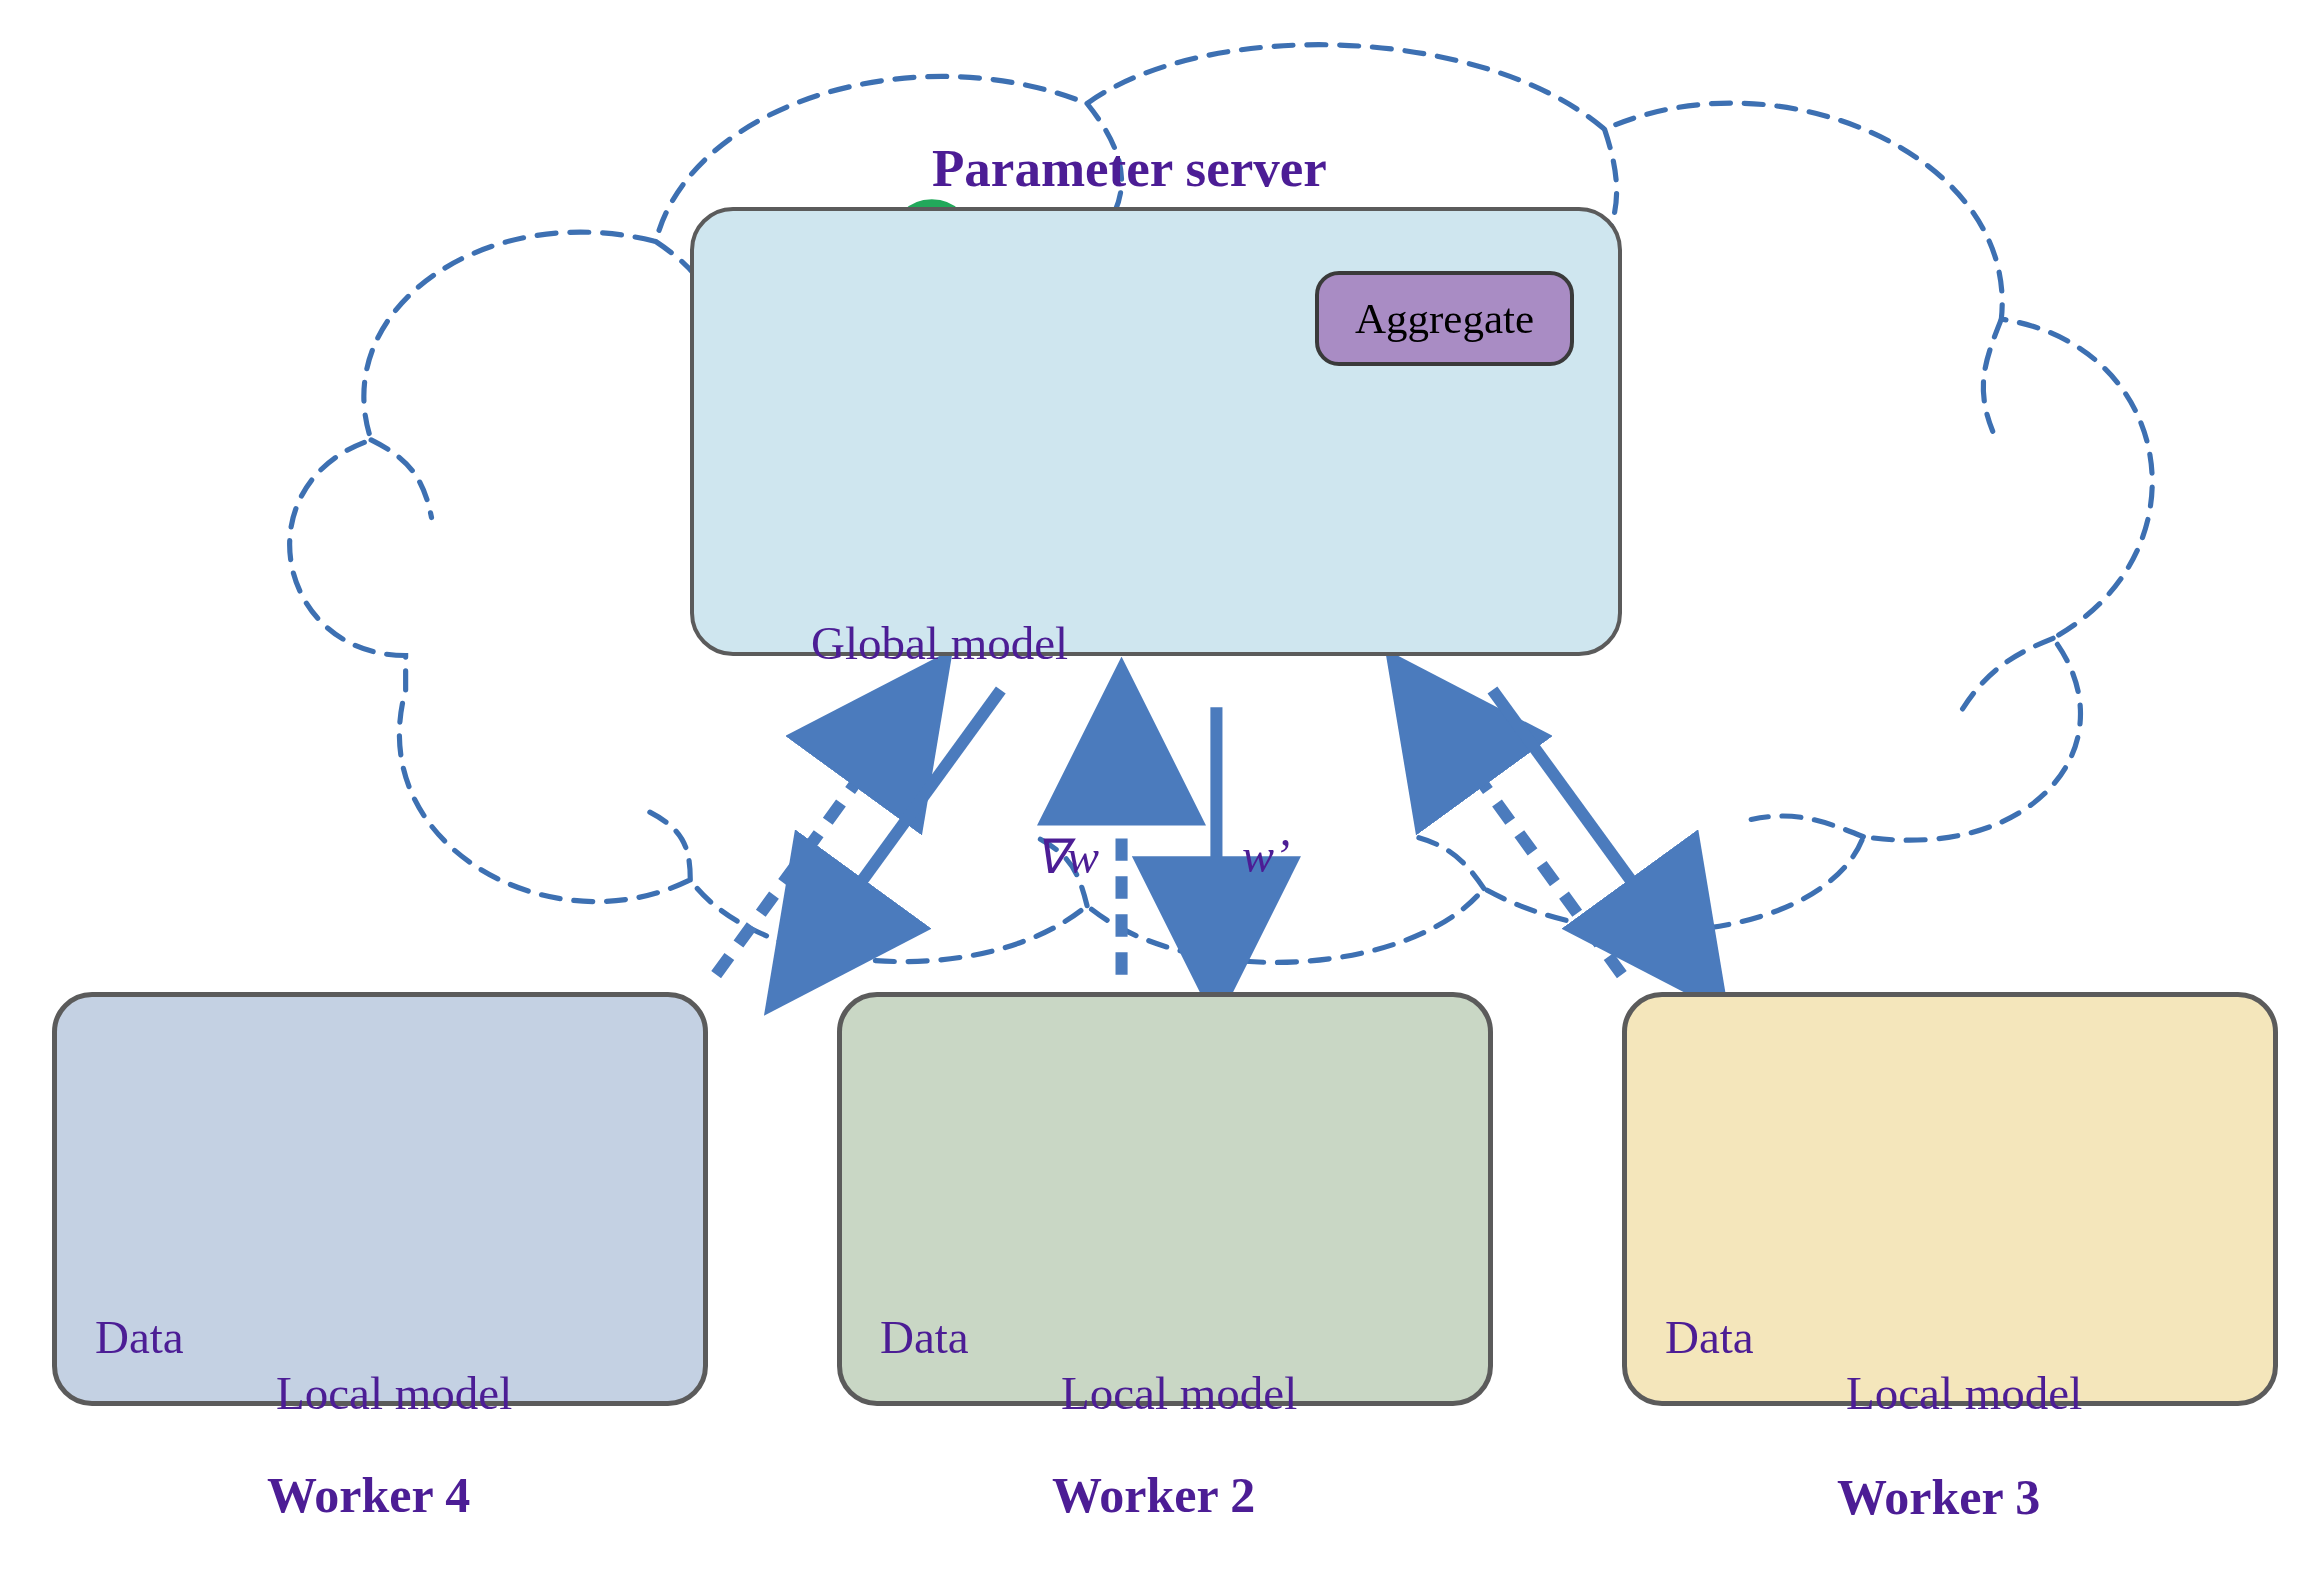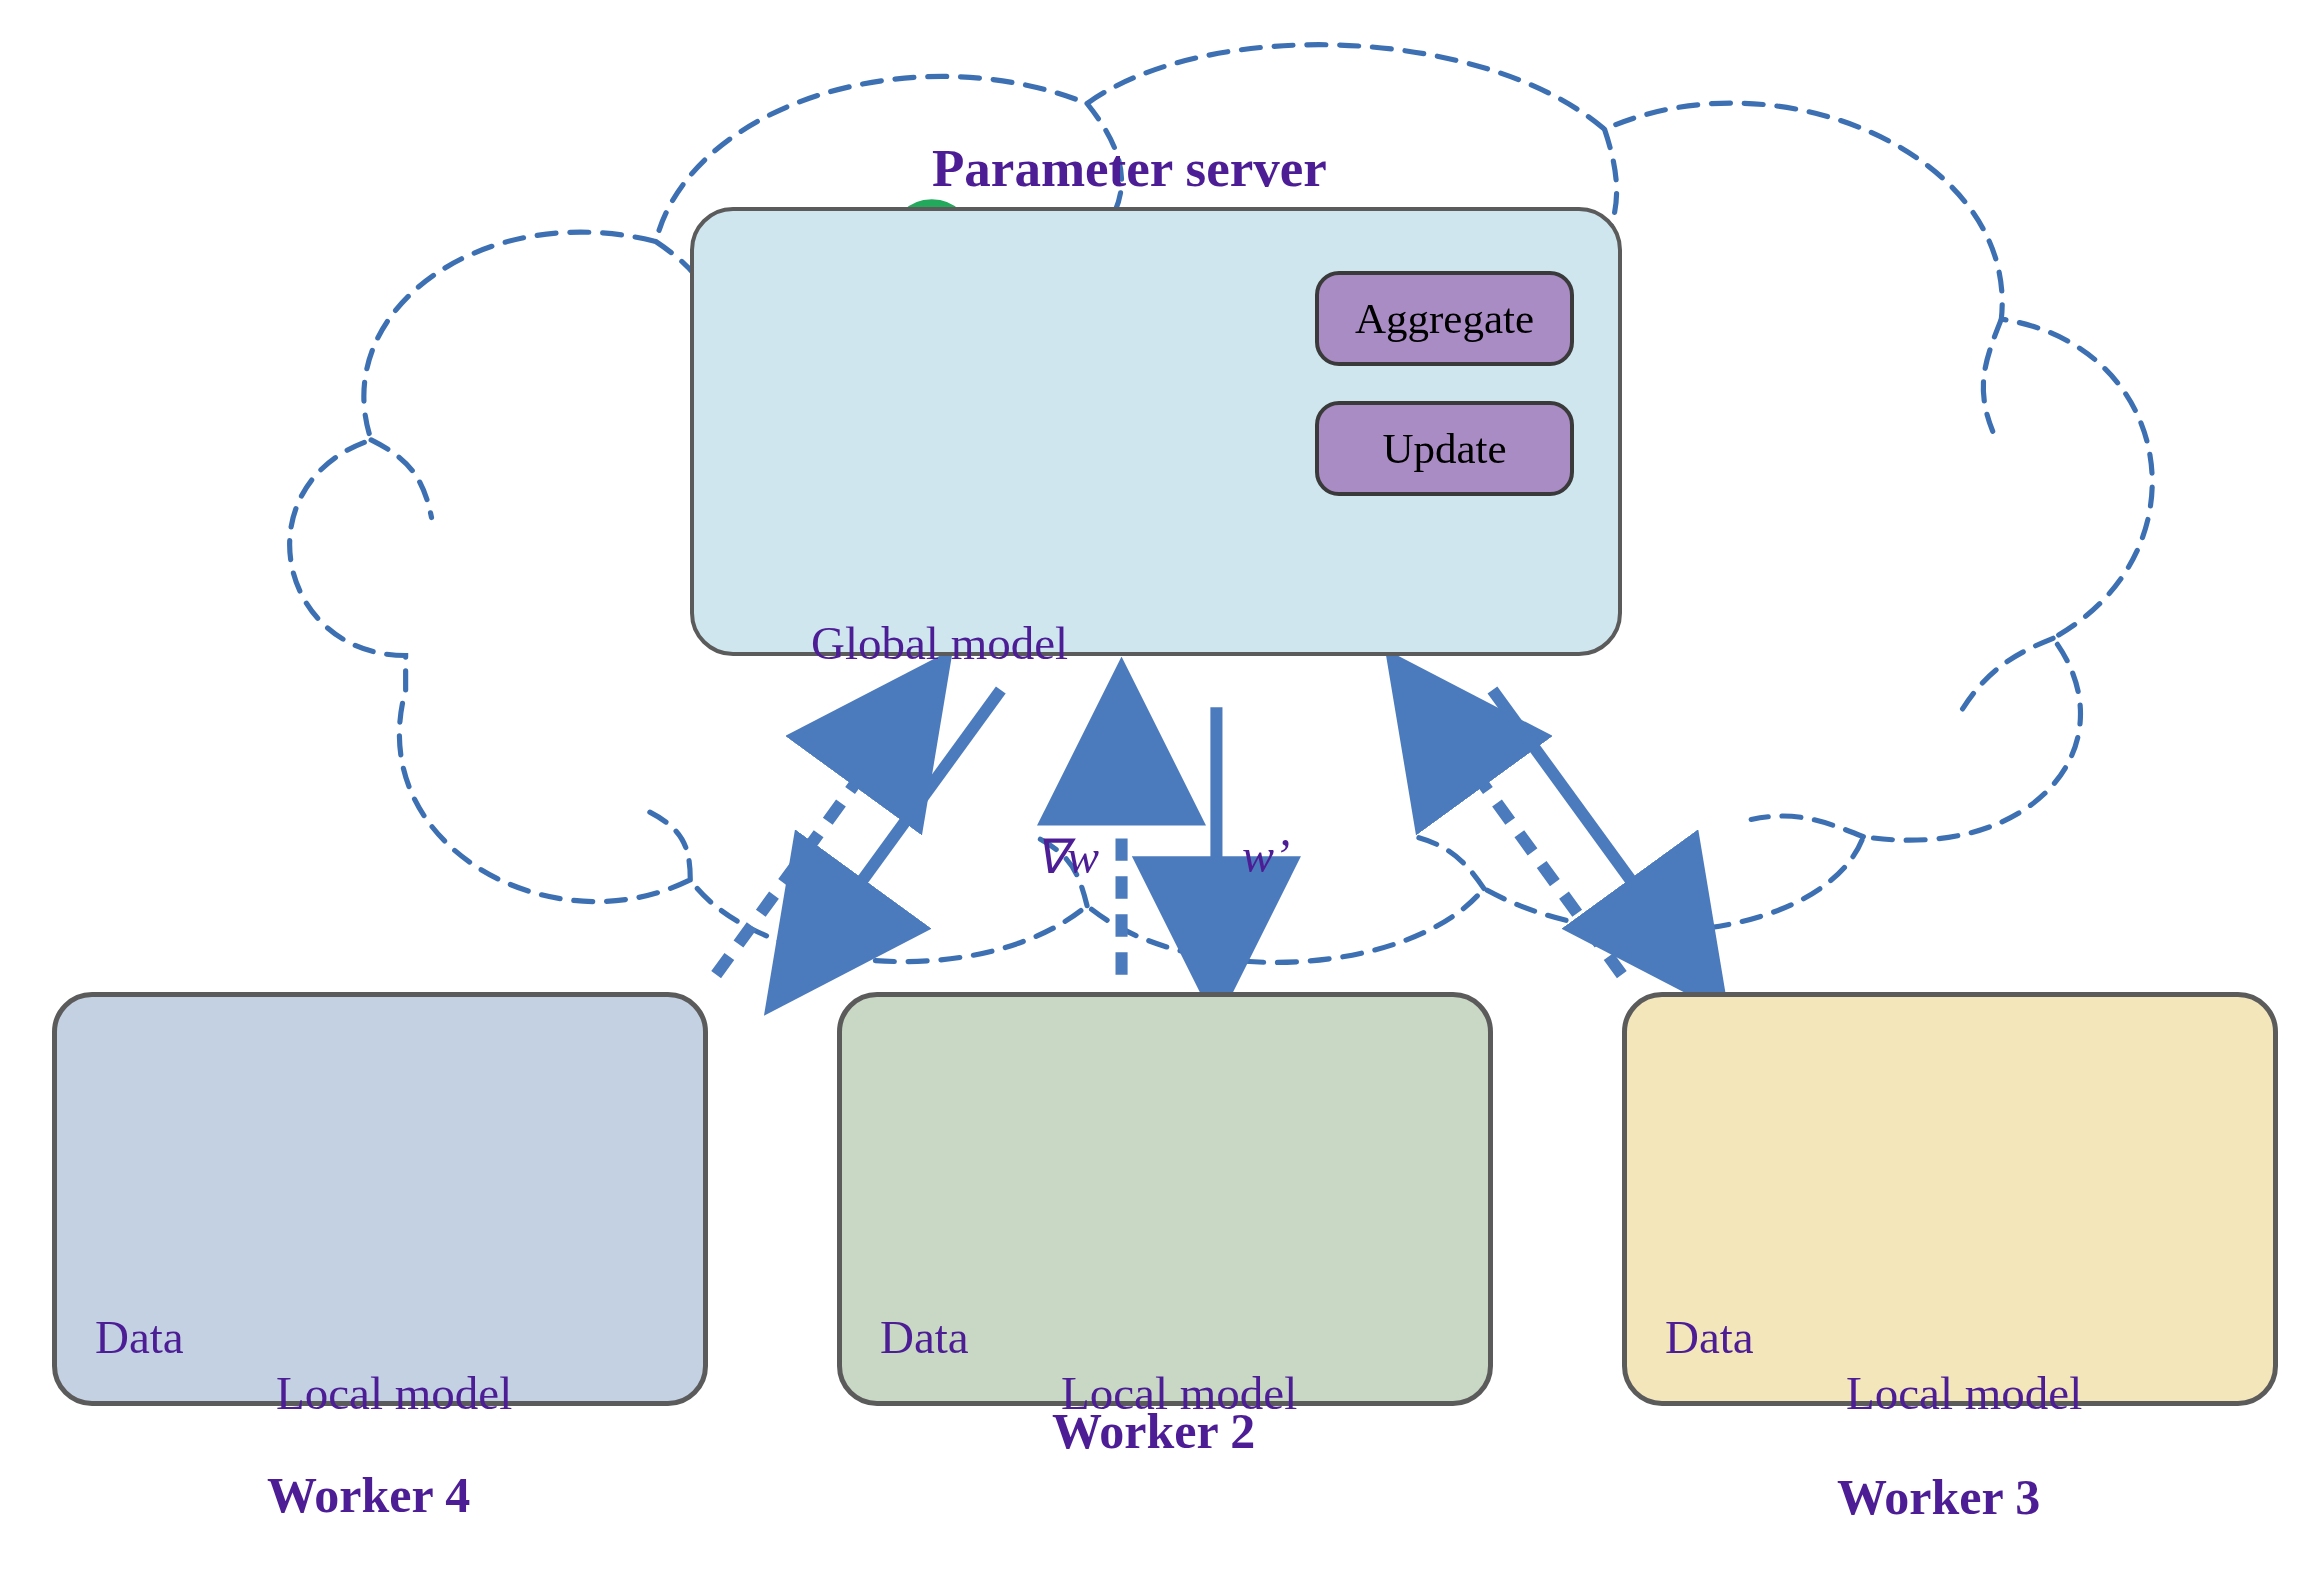--- a/index.html
+++ b/index.html
@@ -304,39 +304,36 @@
       <ellipse cx="60" cy="20" rx="60" ry="22" fill="#ffe08a" stroke="#c78a00" stroke-width="6"></ellipse>
     </g>
   </svg>
 
   <div class="label server-title" style="left:932px; top:138px;">Parameter server</div>
 
   <div class="server-panel">
     <div class="pill" style="left:621px; top:60px;">
       <span class="pill-label">Aggregate</span>
     </div>
-    <div class="pill" style="left:621px; top:190px;">
-      <span class="pill-label">Update</span>
-    </div>
   </div>
   <div class="label caption" style="left:811px; top:604px;">Global model</div>
 
   <div class="label math" style="left:1035px; top:828px;">∇w</div>
   <div class="label math" style="left:1242px; top:828px;">w’</div>
 
   <div class="worker-panel w1"></div>
   <div class="worker-panel w2"></div>
   <div class="worker-panel w3"></div>
 
   <div class="label caption" style="left:95px; top:1298px;">Data</div>
   <div class="label caption" style="left:276px; top:1354px;">Local model</div>
   <div class="label worker-title" style="left:267px; top:1466px;">Worker 4</div>
 
   <div class="label caption" style="left:880px; top:1298px;">Data</div>
   <div class="label caption" style="left:1061px; top:1354px;">Local model</div>
-  <div class="label worker-title" style="left:1052px; top:1402px;">Worker 2</div>
+  <div class="label worker-title" style="left:1052px; top:1466px;">Worker 2</div>
 
   <div class="label caption" style="left:1665px; top:1298px;">Data</div>
   <div class="label caption" style="left:1846px; top:1354px;">Local model</div>
   <div class="label worker-title" style="left:1837px; top:1468px;">Worker 3</div>
 
 </div>
 
 
 </body></html>

